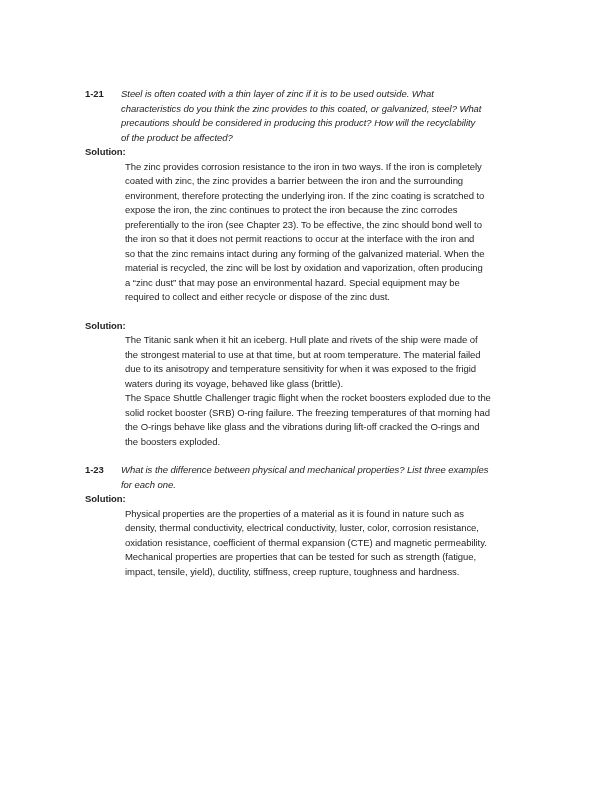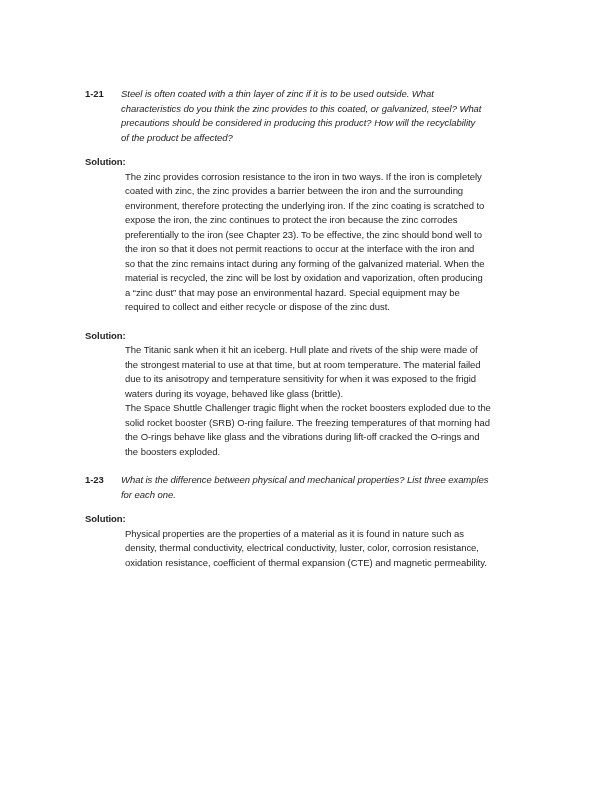--- a/index.html
+++ b/index.html
@@ -26,21 +26,20 @@
     position: absolute;
     left: 0;
     top: 0;
     font-weight: 700;
   }
   .q-text { white-space: pre-line; font-style: italic; }
   .q-block { margin-top: 14px; }
   .q-block:first-child { margin-top: 0; }
   .sol-label {
     font-weight: 700;
-    margin-top: 10px;
   }
   .sol-para {
     white-space: pre-line;
     padding-left: 40px;
   }
   .page-number {
     position: absolute;
     top: 726px;
     left: 0;
     right: 0;
@@ -119,20 +118,22 @@
     <section class="q-block">
       <div class="q-row">
         <span class="q-num">1-23</span>
         <div class="q-text">What is the difference between physical and mechanical properties? List three examples
 for each one.</div>
       </div>
       <div class="sol-label">Solution:</div>
       <div class="sol-para">Physical properties are the properties of a material as it is found in nature such as
 density, thermal conductivity, electrical conductivity, luster, color, corrosion resistance,
 oxidation resistance, coefficient of thermal expansion (CTE) and magnetic permeability.</div>
+      <div class="sol-para">Mechanical properties are properties that can be tested for such as strength (fatigue,
+impact, tensile, yield), ductility, stiffness, creep rupture, toughness and hardness.</div>
     </section>
 
   </div>
 
   <div class="page-number">7</div>
 
   <div class="brand-badge">
     <span class="brand-plus">+</span>
     <span class="brand-name"><span>Study</span><span class="brand-accent">XY</span></span>
   </div>

